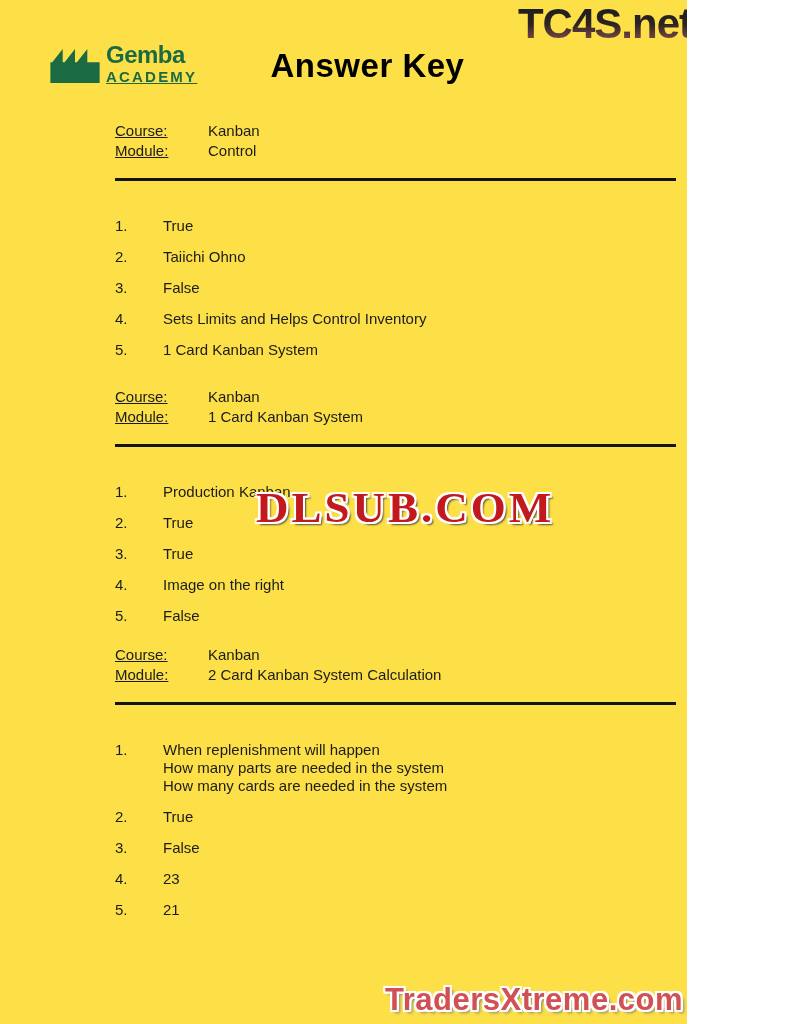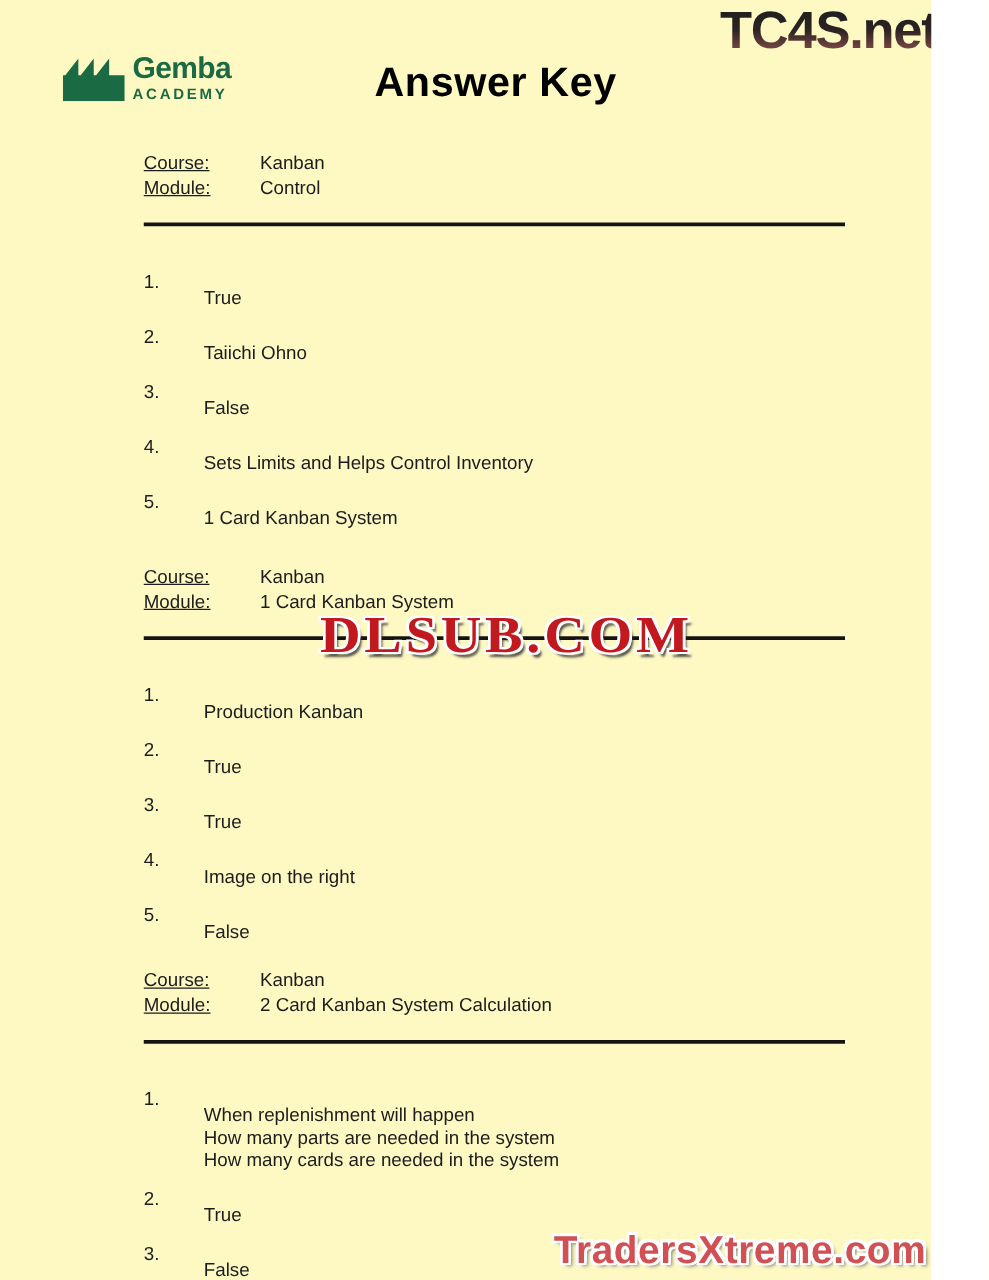--- a/index.html
+++ b/index.html
@@ -7,22 +7,22 @@
     --text:#1c1c1c;
     --rule:#141414;
     --wm-red:#c2191f;
     --wm-pink:#d05054;
   }
   *{margin:0;padding:0;box-sizing:border-box;}
   html,body{background:#ffffff;}
   body{font-family:"Liberation Sans", sans-serif;}
   .page{
     position:relative;
-    width:745px;height:1024px;
-    background:#fef9c3;
+    width:687px;height:1024px;
+    background:#fde047;
     overflow:hidden;
     color:var(--text);
   }
 
   
   .wm-top{
     position:absolute;top:0px;right:-5px;
     font-weight:bold;font-size:42px;letter-spacing:-1px;
     background:linear-gradient(180deg,#1f1f1f 18%,#2c2322 50%,#6e4340 78%,#a05a54 96%);
     -webkit-background-clip:text;background-clip:text;
@@ -35,21 +35,21 @@
   .logo{
     position:absolute;left:50px;top:43px;
     display:flex;align-items:center;gap:6px;
   }
   .logo svg{display:block;margin-top:2px;}
   .logo-text{display:flex;flex-direction:column;line-height:1;}
   .logo-name{
     color:var(--green);font-weight:bold;font-size:24px;letter-spacing:-0.5px;
   }
   .logo-sub{
-    color:var(--green);font-weight:bold;font-size:12px;letter-spacing:2.2px;margin-top:2px;
+    color:var(--green);font-weight:bold;font-size:15px;letter-spacing:2.2px;margin-top:2px;text-decoration:underline;
   }
 
   
   .title{
     position:absolute;left:0;top:47px;width:100%;
     text-align:center;padding-left:48px;
     font-size:33px;font-weight:bold;letter-spacing:0.5px;
     color:#000;
   }
 
@@ -62,21 +62,21 @@
   .section + .section{margin-top:28px;}
   .section:nth-child(3){margin-top:20px;}
   .course-row{line-height:20px;display:flex;}
   .course-label{width:93px;flex:0 0 93px;text-decoration:underline;}
   .rule{
     height:3px;background:var(--rule);border:0;
     margin-top:17px;margin-bottom:36px;width:100%;
   }
   .question{display:flex;margin-bottom:13px;}
   .q-num{width:48px;flex:0 0 48px;line-height:18px;}
-  .answer-lines{line-height:18px;margin-top:13px;}
+  .answer-lines{line-height:18px;}
 
   
   .wm-center{
     position:absolute;left:256px;top:484px;
     font-family:"Liberation Serif", serif;
     font-weight:bold;font-size:45px;letter-spacing:3px;
     transform:scaleY(0.92);transform-origin:top left;
     color:var(--wm-red);
     white-space:nowrap;
     text-shadow:

